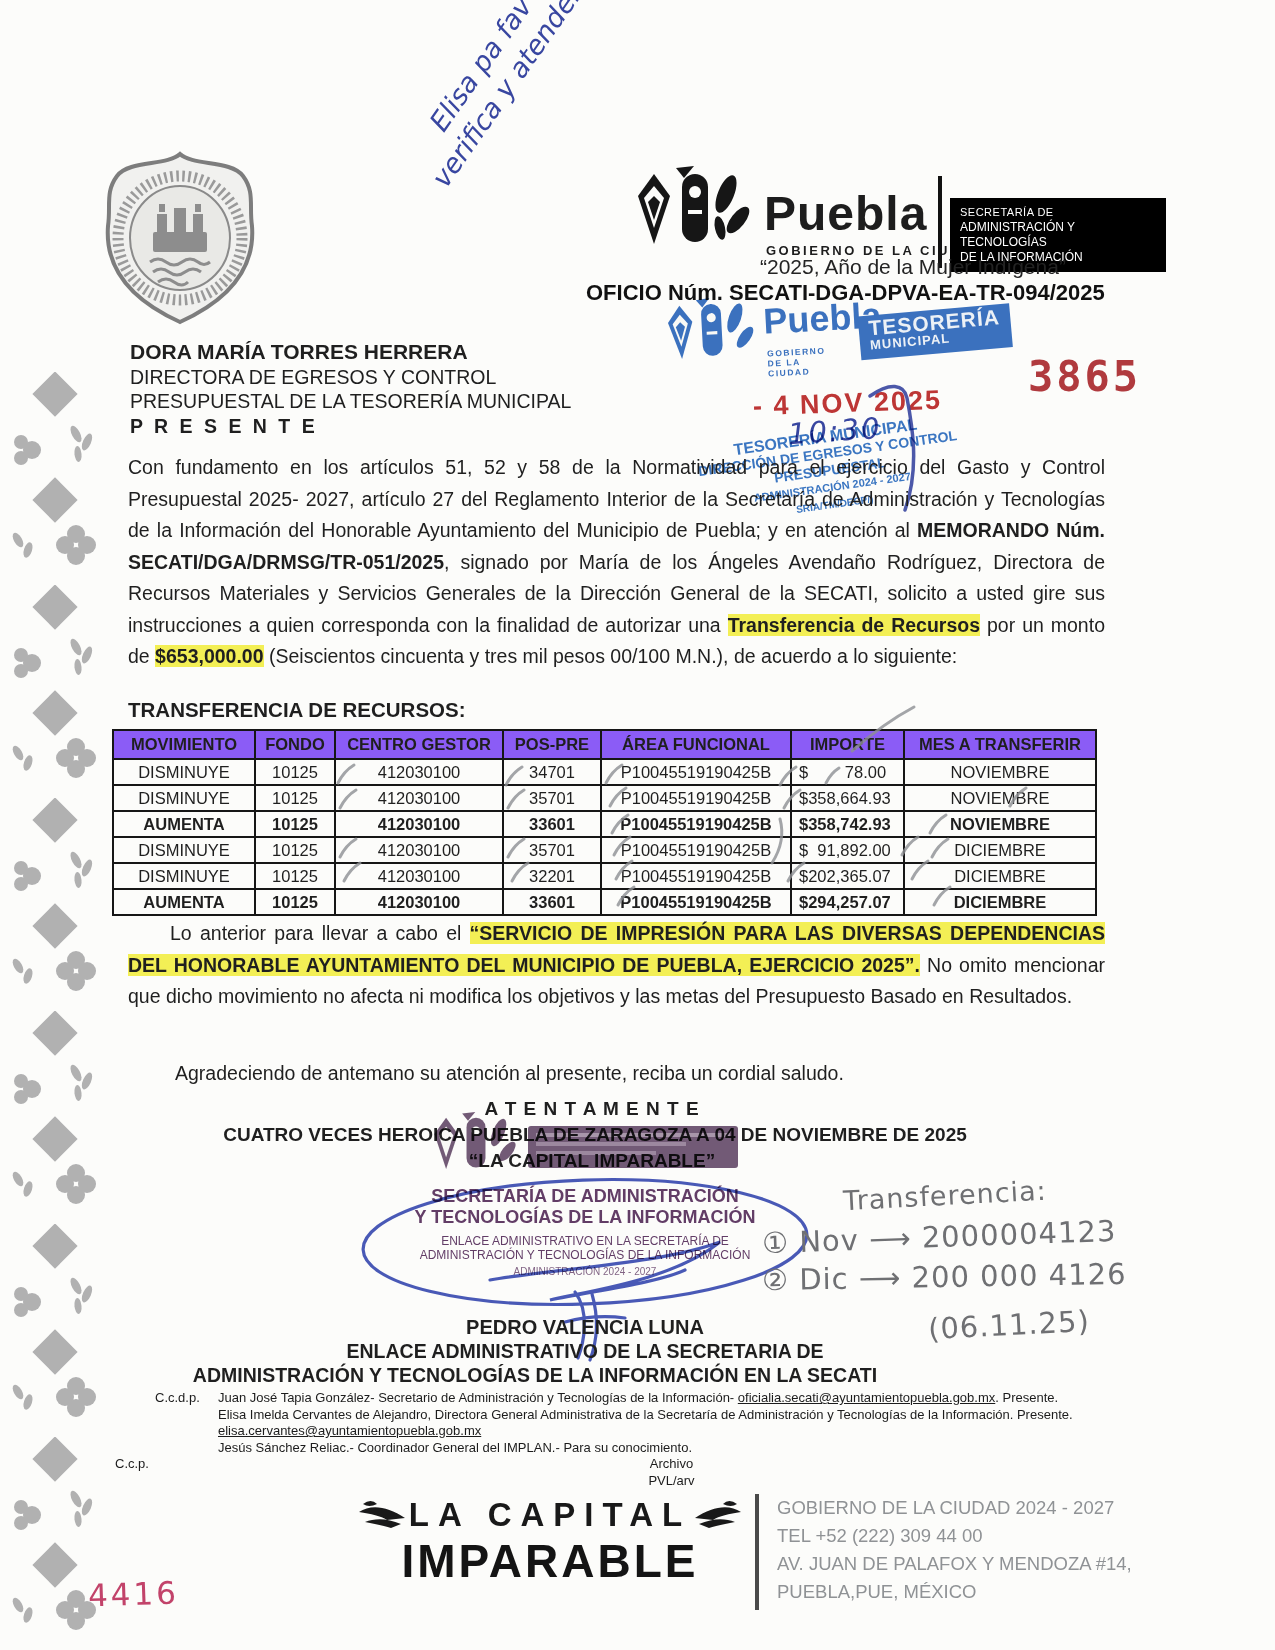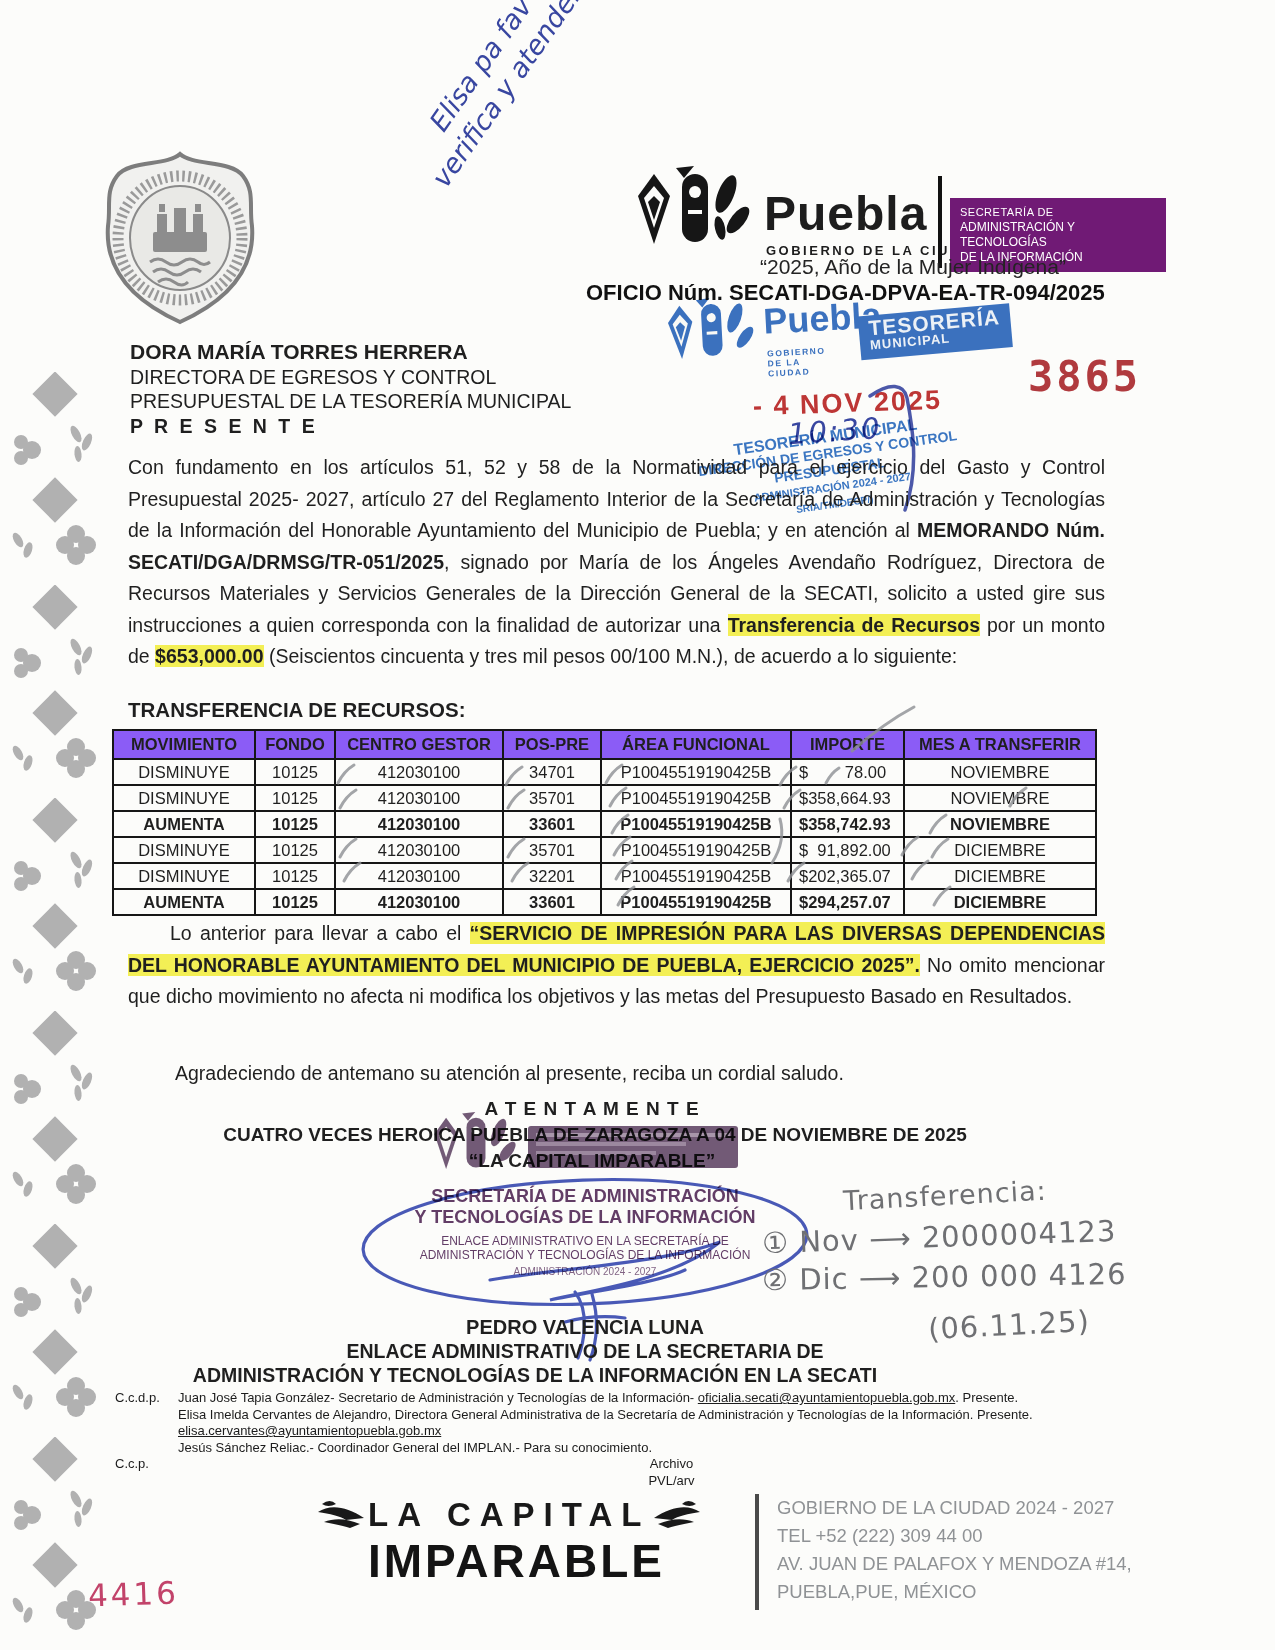--- a/index.html
+++ b/index.html
@@ -10,21 +10,21 @@
   }
   .abs{position:absolute;}
   .b{font-weight:bold;}
   .hl{background:#f3ef55;font-weight:bold;}
   .just{text-align:justify;}
   .ctr{text-align:center;}
   .stamp{mix-blend-mode:multiply;}
   
   .brand-word{font-size:48px;font-weight:bold;letter-spacing:1px;color:#1d1d1d;}
   .brand-sub{font-size:13px;font-weight:bold;letter-spacing:2.5px;color:#1d1d1d;}
-  .dept-box{background:#701a75;color:#fff;padding:7px 10px;line-height:15px;}
+  .dept-box{background:#000000;color:#fff;padding:7px 10px;line-height:15px;}
   .dept-box .l1{font-size:11px;letter-spacing:.5px;}
   .dept-box .l2{font-size:12px;font-weight:normal;}
   .year-line{font-size:21px;color:#232323;}
   .oficio-line{font-size:22px;font-weight:bold;color:#111;}
   .tes-word{font-size:36px;font-weight:bold;color:#2a66bd;}
   .tes-sub{font-size:8.5px;font-weight:bold;letter-spacing:1.5px;color:#2a66bd;}
   .tes-box{background:#2a66bd;color:#eef3fb;padding:4px 10px 6px;line-height:17px;}
   .tes-box .t1{font-size:21px;font-weight:bold;letter-spacing:1px;}
   .tes-box .t2{font-size:13px;font-weight:bold;letter-spacing:1px;}
   .folio-red{font-family:"DejaVu Sans Mono",monospace;font-size:42px;font-weight:bold;color:#b03a3e;letter-spacing:3px;}
@@ -343,35 +343,35 @@
   </div>
   <div class="abs ctr sig-title" style="left:190px;top:1340px;width:790px;">ENLACE ADMINISTRATIVO DE LA SECRETARIA DE</div>
   <div class="abs ctr sig-title" style="left:120px;top:1364px;width:830px;">ADMINISTRACIÓN Y TECNOLOGÍAS DE LA INFORMACIÓN EN LA SECATI</div>
 
   <div class="abs pencil" style="left:843px;top:1180px;font-size:27px;transform:rotate(-3deg);">Transferencia:</div>
   <div class="abs pencil" style="left:762px;top:1220px;font-size:29px;transform:rotate(-2deg);">① Nov ⟶ 2000004123</div>
   <div class="abs pencil" style="left:762px;top:1260px;font-size:29px;transform:rotate(-1deg);">② Dic ⟶ 200 000 4126</div>
   <div class="abs pencil" style="left:928px;top:1308px;font-size:29px;transform:rotate(-3deg);">(06.11.25)</div>
 
   <div class="abs cc" style="left:115px;top:1390px;width:1050px;">
-    <div style="position:relative;padding-left:63px;">
+    <div style="position:relative;padding-left:63px;margin-left:40px;">
       <span class="abs" style="left:0;top:0;">C.c.d.p.</span>
       <span>Juan José Tapia González- Secretario de Administración y Tecnologías de la Información- </span><span class="em">oficialia.secati@ayuntamientopuebla.gob.mx</span><span>. Presente.</span>
       <div>Elisa Imelda Cervantes de Alejandro, Directora General Administrativa de la Secretaría de Administración y Tecnologías de la Información. Presente.</div>
       <div class="em">elisa.cervantes@ayuntamientopuebla.gob.mx</div>
       <div>Jesús Sánchez Reliac.- Coordinador General del IMPLAN.- Para su conocimiento.</div>
     </div>
     <div style="position:relative;padding-left:63px;text-align:center;">
       <span class="abs" style="left:0;top:0;">C.c.p.</span>
       <div>Archivo</div>
       <div>PVL/arv</div>
     </div>
   </div>
 
-  <div class="abs" style="left:368px;top:1496px;width:330px;">
+  <div class="abs" style="left:385px;top:1496px;width:330px;text-align:center;">
     <div style="position:relative;display:inline-block;">
       <svg class="abs" style="left:-52px;top:2px;" width="50" height="40" viewBox="0 0 50 40">
         <g fill="#191919">
             <path d="M48,20 C30,8 14,6 2,14 C14,16 24,18 30,22 Z"></path>
             <path d="M44,26 C30,20 18,20 8,24 C18,26 28,28 34,30 Z"></path>
             <path d="M6,6 q8,-6 14,0 q-8,4 -14,0 Z"></path>
           </g>
       </svg>
       <span class="cap1">LA CAPITAL</span>
       <svg class="abs" style="right:-52px;top:2px;transform:scaleX(-1);" width="50" height="40" viewBox="0 0 50 40">

